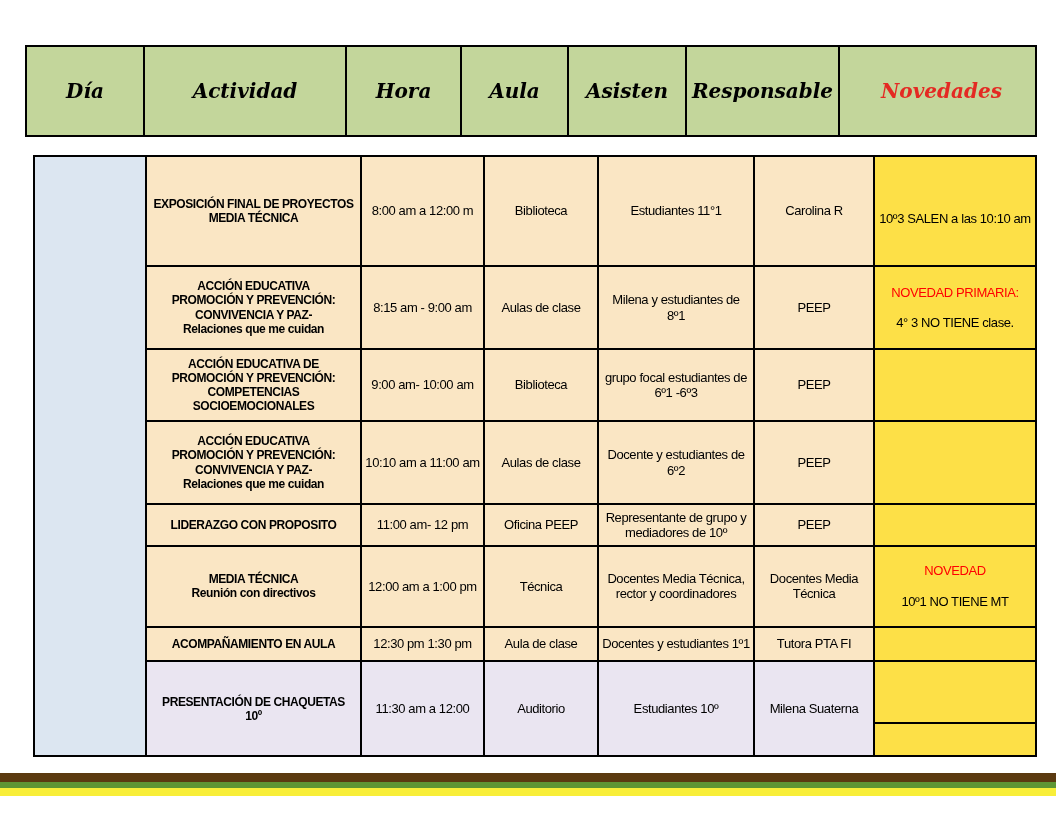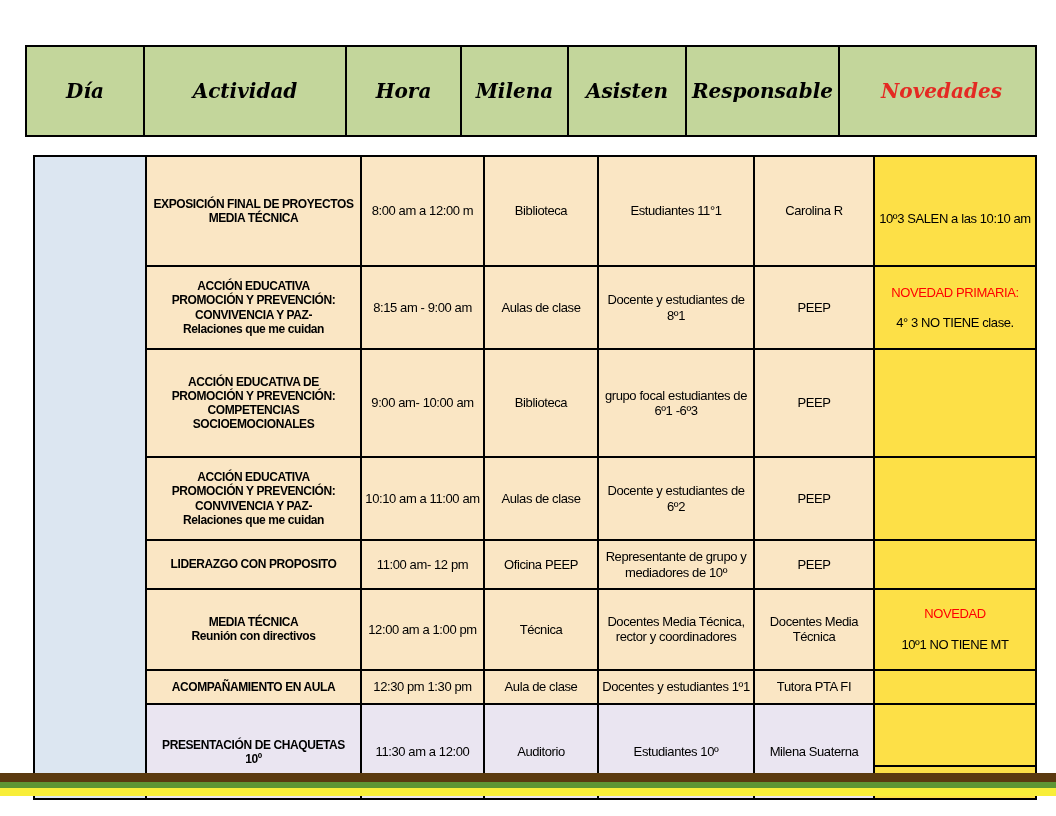--- a/index.html
+++ b/index.html
@@ -33,22 +33,22 @@
     white-space:pre-line;
     overflow:hidden;
   }
   .act{font-weight:bold;letter-spacing:-0.8px;font-size:12px;}
   .tan{background:#fae6c4;}
   .cream{background:#fde047;}
   .lav{background:#eae5f1;}
   .blue{background:#dce6f1;}
   .redtxt{color:#ff0000;font-weight:normal;display:block;}
   .blktxt{display:block;}
-  .r1{height:110px;} .r2{height:83px;} .r3{height:108px;} .r4{height:83px;}
-  .r5{height:49px;} .r6{height:54px;} .r7{height:32px;margin-left:8px;}
+  .r1{height:110px;} .r2{height:83px;} .r3{height:72px;} .r4{height:83px;}
+  .r5{height:42px;} .r6{height:54px;} .r7{height:32px;margin-left:8px;}
   .r8a{height:62px;} .r8b{height:33px;}
   
   .stripe{position:absolute;left:0;width:1056px;}
   .stripe-brown{top:773px;height:9px;background:#5b3a10;}
   .stripe-green{top:782px;height:6px;background:#5e9634;}
   .stripe-yellow{top:788px;height:8px;background:#f8ee39;}
 </style>
 </head>
 <body>
 
@@ -60,21 +60,21 @@
     <col style="width:107px">
       <col style="width:118px">
       <col style="width:153px">
     <col style="width:197px">
   </colgroup>
   <tbody>
       <tr>
     <td>Día</td>
     <td>Actividad</td>
     <td>Hora</td>
-    <td>Milena</td>
+    <td>Aula</td>
     <td>Asisten</td>
     <td>Responsable</td>
     <td class="rd">Novedades</td>
   </tr>
 </tbody>
   </table>
 
 <table class="btab">
   <colgroup>
     <col style="width:112px">
@@ -101,21 +101,21 @@
     </td>
   </tr>
 
   <tr class="r2">
     <td class="tan act">ACCIÓN EDUCATIVA
 PROMOCIÓN Y PREVENCIÓN:
 CONVIVENCIA Y PAZ-
 Relaciones que me cuidan</td>
     <td class="tan">8:15 am - 9:00 am</td>
     <td class="tan">Aulas de clase</td>
-    <td class="tan">Docente y estudiantes de 8º1</td>
+    <td class="tan">Milena y estudiantes de 8º1</td>
     <td class="tan">PEEP</td>
     <td class="cream">
       <span class="redtxt">NOVEDAD PRIMARIA:</span>
       <span class="blktxt">4° 3 NO TIENE clase.</span>
     </td>
   </tr>
 
   <tr class="r3">
     <td class="tan act">ACCIÓN EDUCATIVA DE
 PROMOCIÓN Y PREVENCIÓN:

